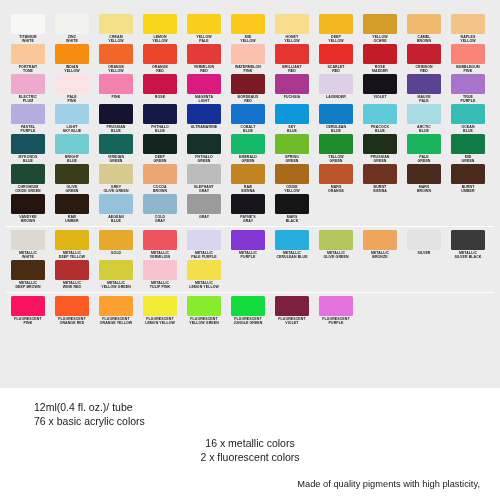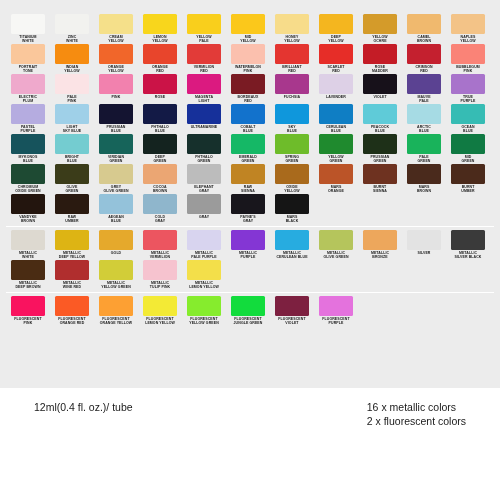--- a/index.html
+++ b/index.html
@@ -61,23 +61,24 @@
     position:absolute;
     left:0;right:0;bottom:0;
     height:112px;
     background:#ffffff;
     padding:0;
   }
   .info-top{
     display:flex;
     justify-content:space-between;
     padding:12px 34px 0 34px;
+    flex-direction:column;
   }
   .info-col{font-size:10.5px;line-height:14px;color:#1a1a1a;}
-  .info-col.right{text-align:left;}
+  .info-col.right{text-align:center;margin-top:8px;}
   .info-bottom{
     margin-top:14px;
     padding:0 20px 0 34px;
     text-align:right;
     font-size:9.3px;
     line-height:12.6px;
     color:#1a1a1a;
   }
 </style>
 </head>
@@ -589,23 +590,25 @@
 PURPLE</div>
           </div>
         </div>
       </div>
   </div>
 
   <div id="info">
     <div class="info-top">
       <div class="info-col">
         <div>12ml(0.4 fl. oz.)/ tube</div>
+        <div>76 x basic acrylic colors</div>
       </div>
       <div class="info-col right">
         <div>16 x metallic colors</div>
         <div>2 x fluorescent colors</div>
       </div>
     </div>
     <div class="info-bottom">
+      <div>Made of quality pigments with high plasticity,</div>
     </div>
   </div>
 
 </div>
 
 </body></html>

